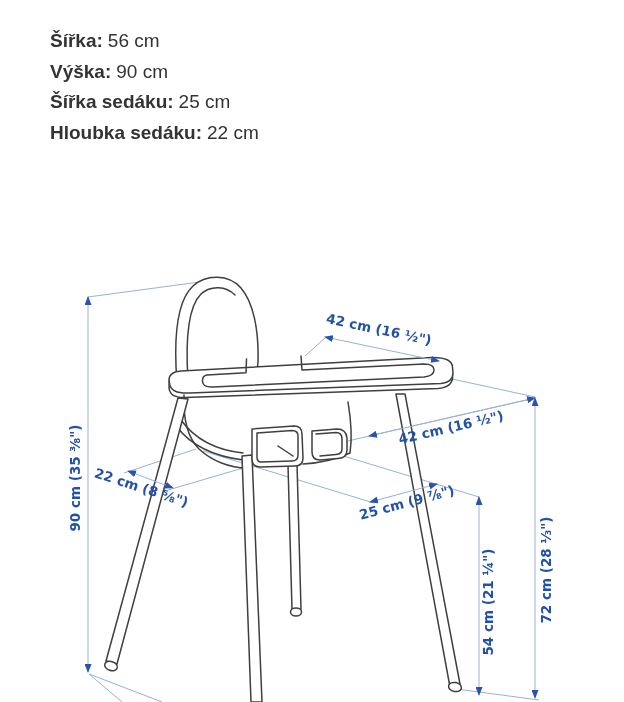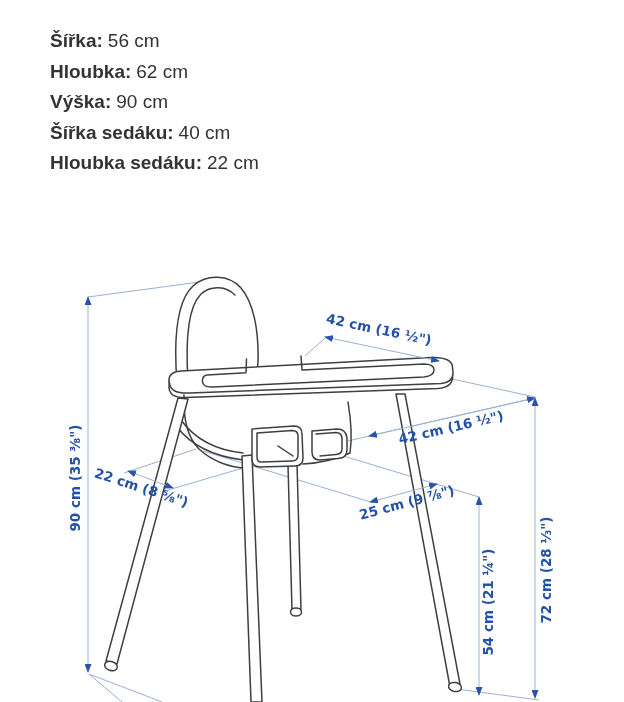--- a/index.html
+++ b/index.html
@@ -17,23 +17,22 @@
   .dim-label{font-family:"DejaVu Sans","Liberation Sans",sans-serif;font-size:13.5px;font-weight:700;
              fill:#2251a8;}
 </style>
 </head>
 <body>
 
 <div class="page">
 
   <div class="specs">
     <div class="spec-row"><span class="spec-label">Šířka:</span><span class="spec-value">56 cm</span></div>
-    <div class="spec-row"><span class="spec-label">Hloubka:</span><span class="spec-value">62 cm</span></div>
     <div class="spec-row"><span class="spec-label">Výška:</span><span class="spec-value">90 cm</span></div>
-    <div class="spec-row"><span class="spec-label">Šířka sedáku:</span><span class="spec-value">40 cm</span></div>
+    <div class="spec-row"><span class="spec-label">Šířka sedáku:</span><span class="spec-value">25 cm</span></div>
     <div class="spec-row"><span class="spec-label">Hloubka sedáku:</span><span class="spec-value">22 cm</span></div>
   </div>
 
   <svg class="diagram" viewBox="0 0 624 702">
     <defs>
       <marker id="arr" markerUnits="userSpaceOnUse" markerWidth="9" markerHeight="7" refX="8" refY="3.5" orient="auto-start-reverse">
         <path d="M0,0 L9,3.5 L0,7 Z" fill="#2b53ae"></path>
       </marker>
     </defs>
 

